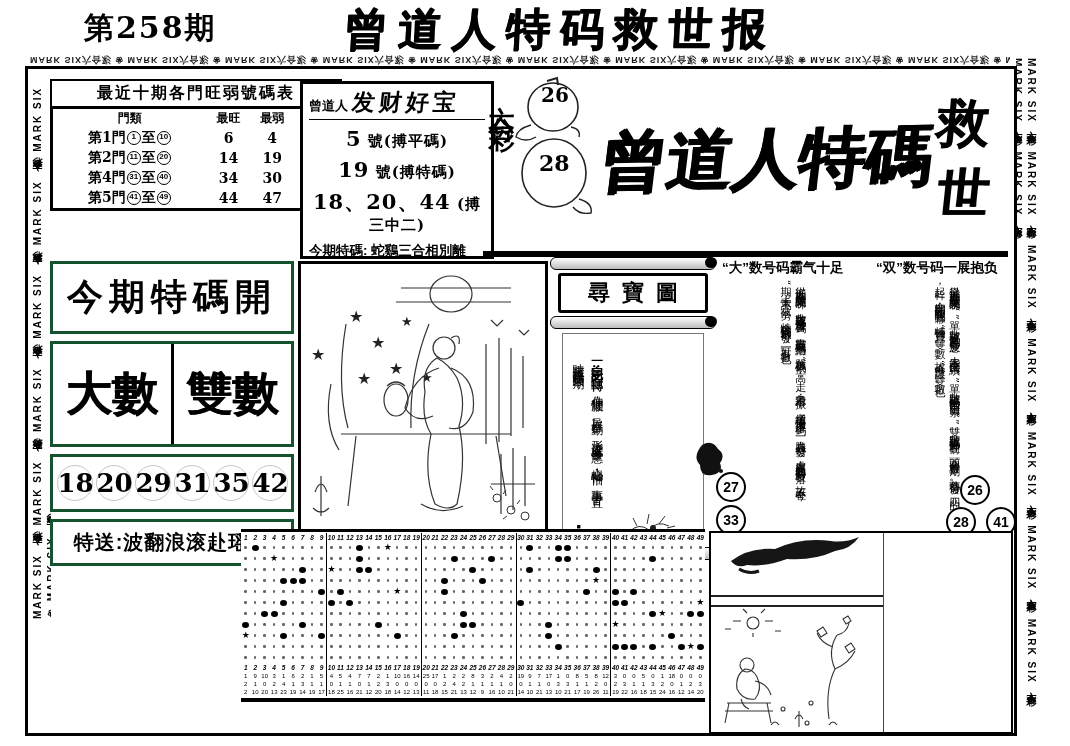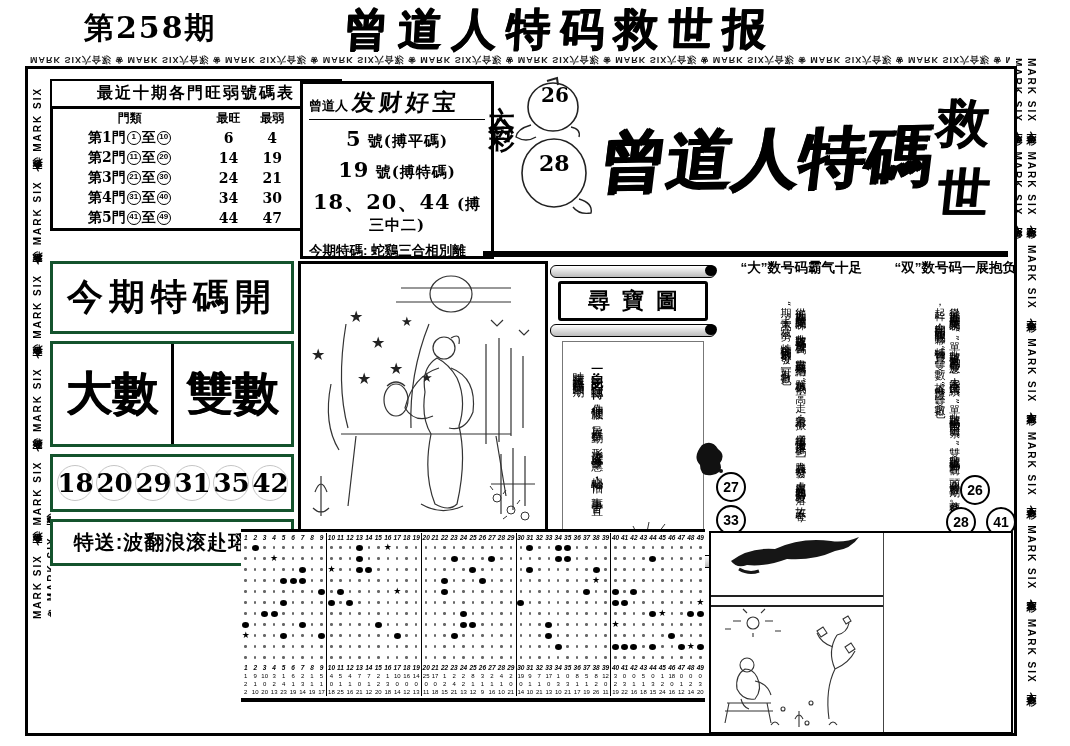--- a/index.html
+++ b/index.html
@@ -62,39 +62,39 @@
   #f-duo .cell{flex:1;display:flex;align-items:center;justify-content:center;
       font:900 46px "DejaVu Serif",serif;text-shadow:1px 0 #000;text-align:center;}
   #f-duo .cell:first-child{border-right:3px solid #000;}
   #f-nums{display:flex;justify-content:space-around;align-items:center;padding:8px 2px;}
   #f-nums .nc{width:34px;height:34px;border:1px solid #c6c6c6;border-radius:50%;
       font:bold 26px "DejaVu Serif",serif;line-height:34px;}
   #f-special{font:bold 20px "Liberation Sans",sans-serif;padding:7px 0;letter-spacing:1px;white-space:nowrap;}
 
   #art-box{position:absolute;left:270px;top:192px;width:244px;height:268px;border:3px solid #000;background:#fff;}
 
-  #scroll{position:absolute;left:522px;top:196px;width:166px;height:266px;}
+  #scroll{position:absolute;left:522px;top:188px;width:166px;height:266px;}
   .roller{position:relative;height:11px;border:1px solid #000;border-radius:6px;background:linear-gradient(#fff,#bbb);}
   .roller .cap{position:absolute;top:-1px;width:12px;height:11px;background:#000;border-radius:50%;}
   .cap.r{right:-2px;} .cap.l{left:-2px;}
   #scroll-title{margin:3px 8px;border:3px solid #000;border-radius:3px;text-align:center;
       font:900 22px "DejaVu Serif",serif;letter-spacing:12px;padding:2px 0 2px 12px;}
   #scroll-panel{margin:4px 12px;border:1px solid #777;height:196px;position:relative;padding:6px 6px;}
   #scroll-vtext{writing-mode:vertical-rl;height:150px;font:12px "DejaVu Serif",serif;
       line-height:1.55;letter-spacing:2px;margin-top:14px;}
   #scroll-vtext .intro{font-weight:bold;margin-bottom:8px;}
   #scroll-sign{position:absolute;left:8px;bottom:8px;writing-mode:vertical-rl;
       font:9px "Liberation Sans",sans-serif;letter-spacing:1px;}
   #scroll-sign::before{content:"■";font-size:7px;}
   #scroll-sketch{position:absolute;right:26px;bottom:6px;}
 
   #articles{position:absolute;left:694px;top:190px;width:286px;height:272px;}
   .art{position:absolute;top:0;width:140px;height:272px;}
   #art1{left:0;} #art2{left:154px;}
-  .art .ah{font:bold 13.5px "Liberation Sans",sans-serif;text-align:right;white-space:nowrap;margin-bottom:22px;}
+  .art .ah{font:bold 13.5px "Liberation Sans",sans-serif;text-align:left;white-space:nowrap;margin-bottom:1px;}
   .art .ab{writing-mode:vertical-rl;height:215px;font:11px "DejaVu Serif",serif;
       line-height:1.35;letter-spacing:1.5px;margin:0 auto;}
   .circ{display:inline-block;width:26px;height:26px;border:2px solid #000;border-radius:50%;
       font:bold 14px "Liberation Sans",sans-serif;line-height:26px;text-align:center;background:#fff;}
   #a1c{position:absolute;left:-6px;bottom:-4px;display:flex;flex-direction:column;gap:3px;}
   #a2c{position:absolute;left:60px;bottom:-6px;width:80px;}
   #a2c .row1{text-align:right;margin-bottom:2px;padding-right:26px;}
   #a2c .row2{display:flex;gap:10px;justify-content:flex-end;}
   #inkblob{position:absolute;left:668px;top:372px;}
 
@@ -145,26 +145,20 @@
               <td class="door">第1門<span class="cnum">1</span>至<span class="cnum">10</span></td>
               <td>6</td>
               <td>4</td>
               <td>4</td>
             </tr>
             <tr>
               <td class="door">第2門<span class="cnum">11</span>至<span class="cnum">20</span></td>
               <td>14</td>
               <td>19</td>
               <td>15</td>
-            </tr>
-            <tr>
-              <td class="door">第3門<span class="cnum">21</span>至<span class="cnum">30</span></td>
-              <td>24</td>
-              <td>21</td>
-              <td>23</td>
             </tr>
             <tr>
               <td class="door">第4門<span class="cnum">31</span>至<span class="cnum">40</span></td>
               <td>34</td>
               <td>30</td>
               <td>36</td>
             </tr>
             <tr>
               <td class="door">第5門<span class="cnum">41</span>至<span class="cnum">49</span></td>
               <td>44</td>

